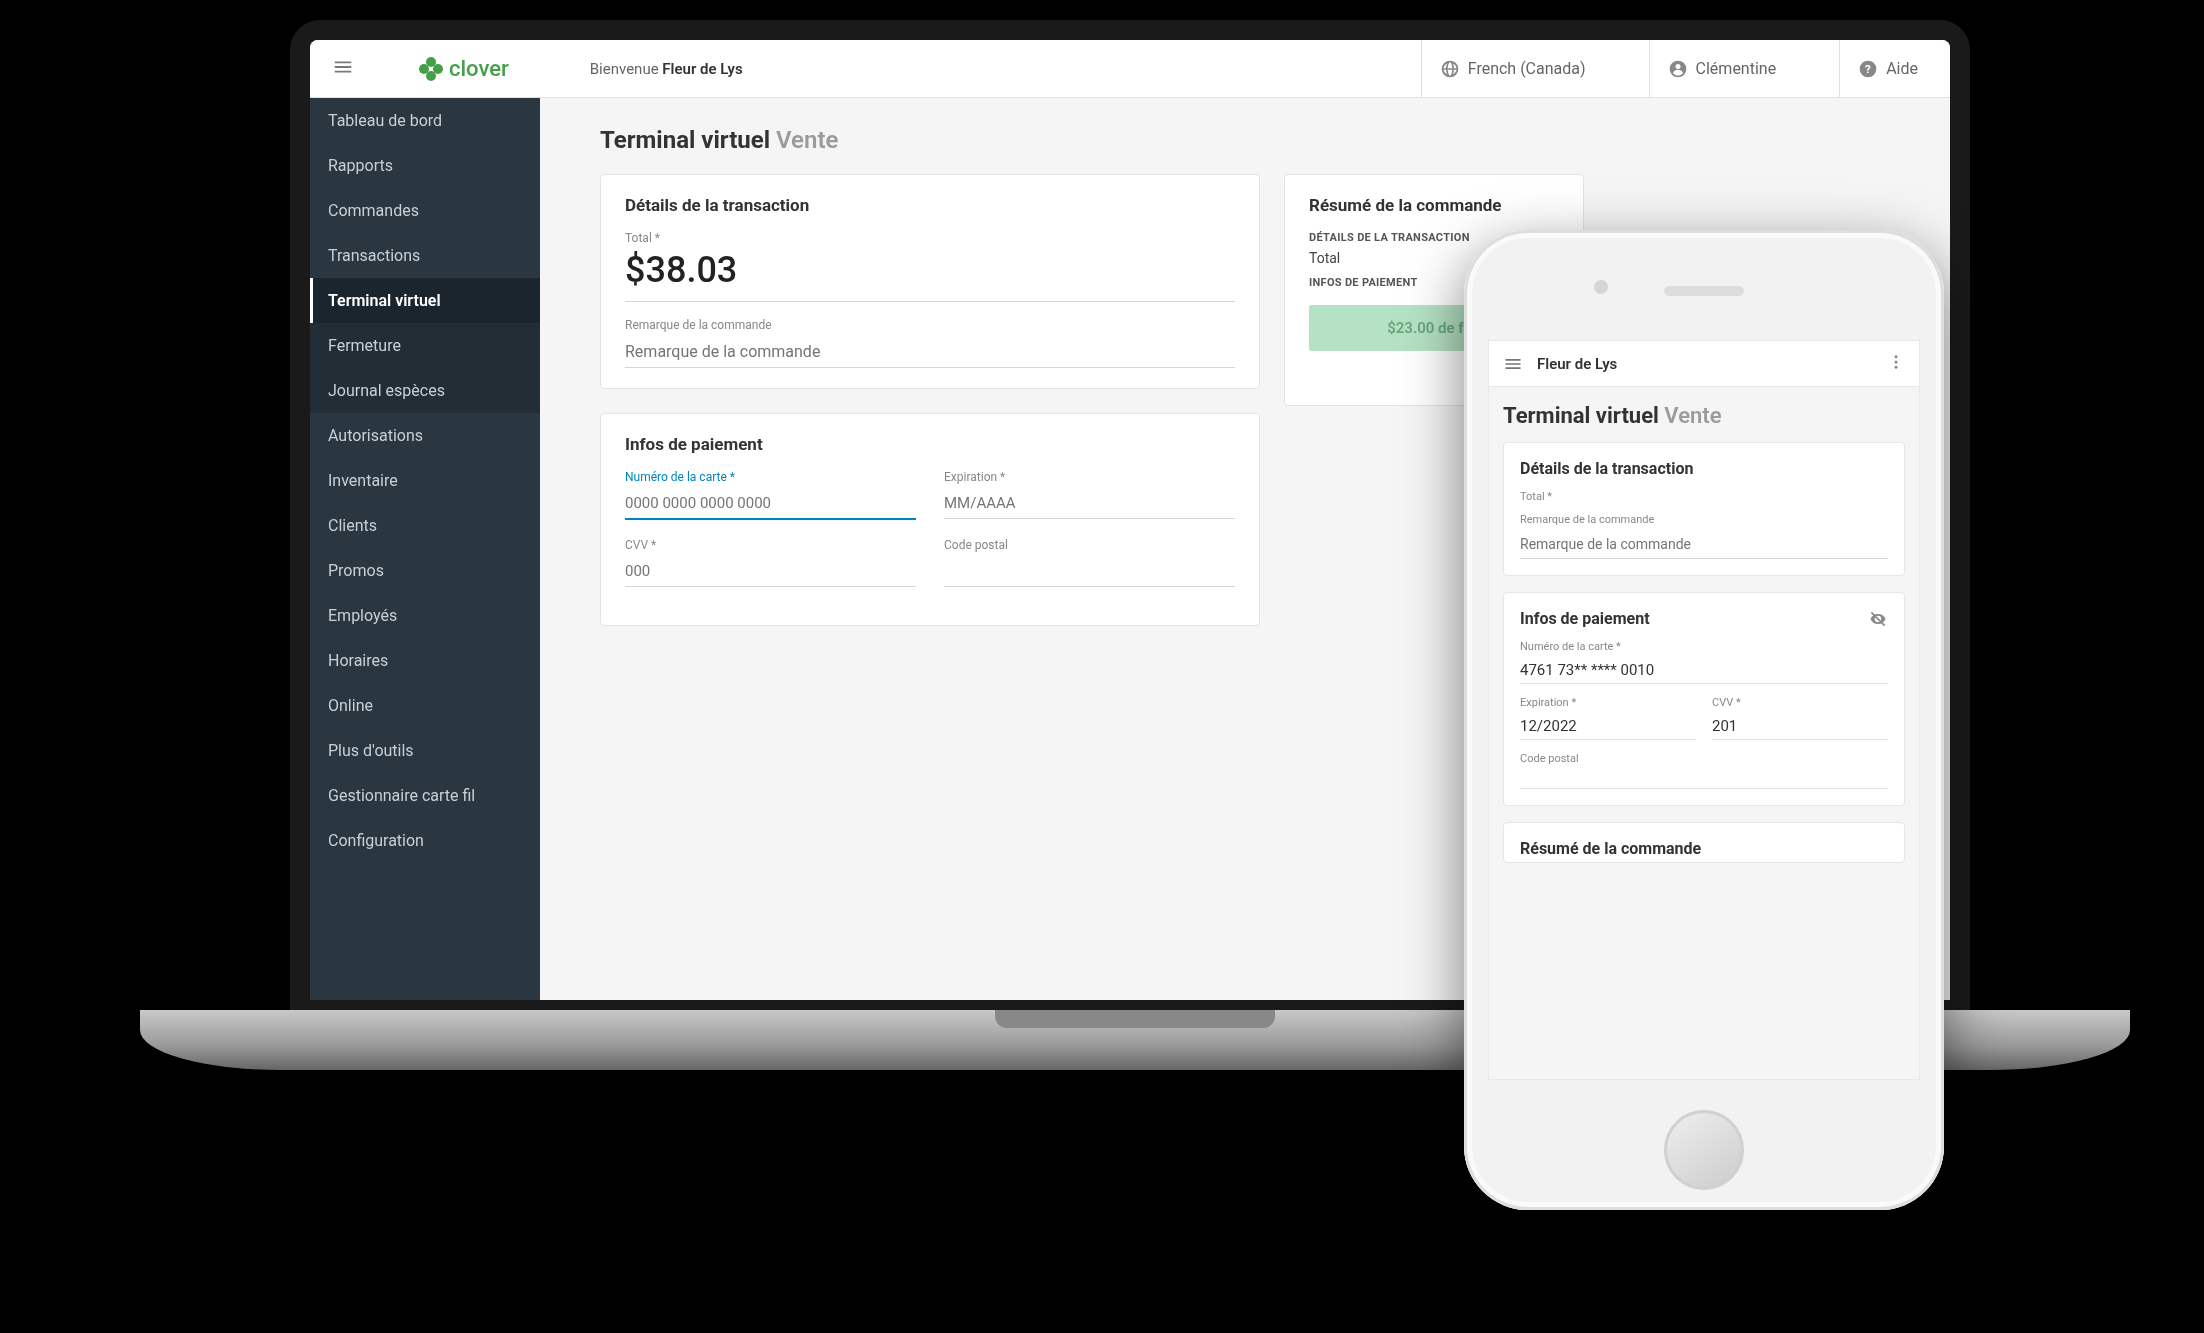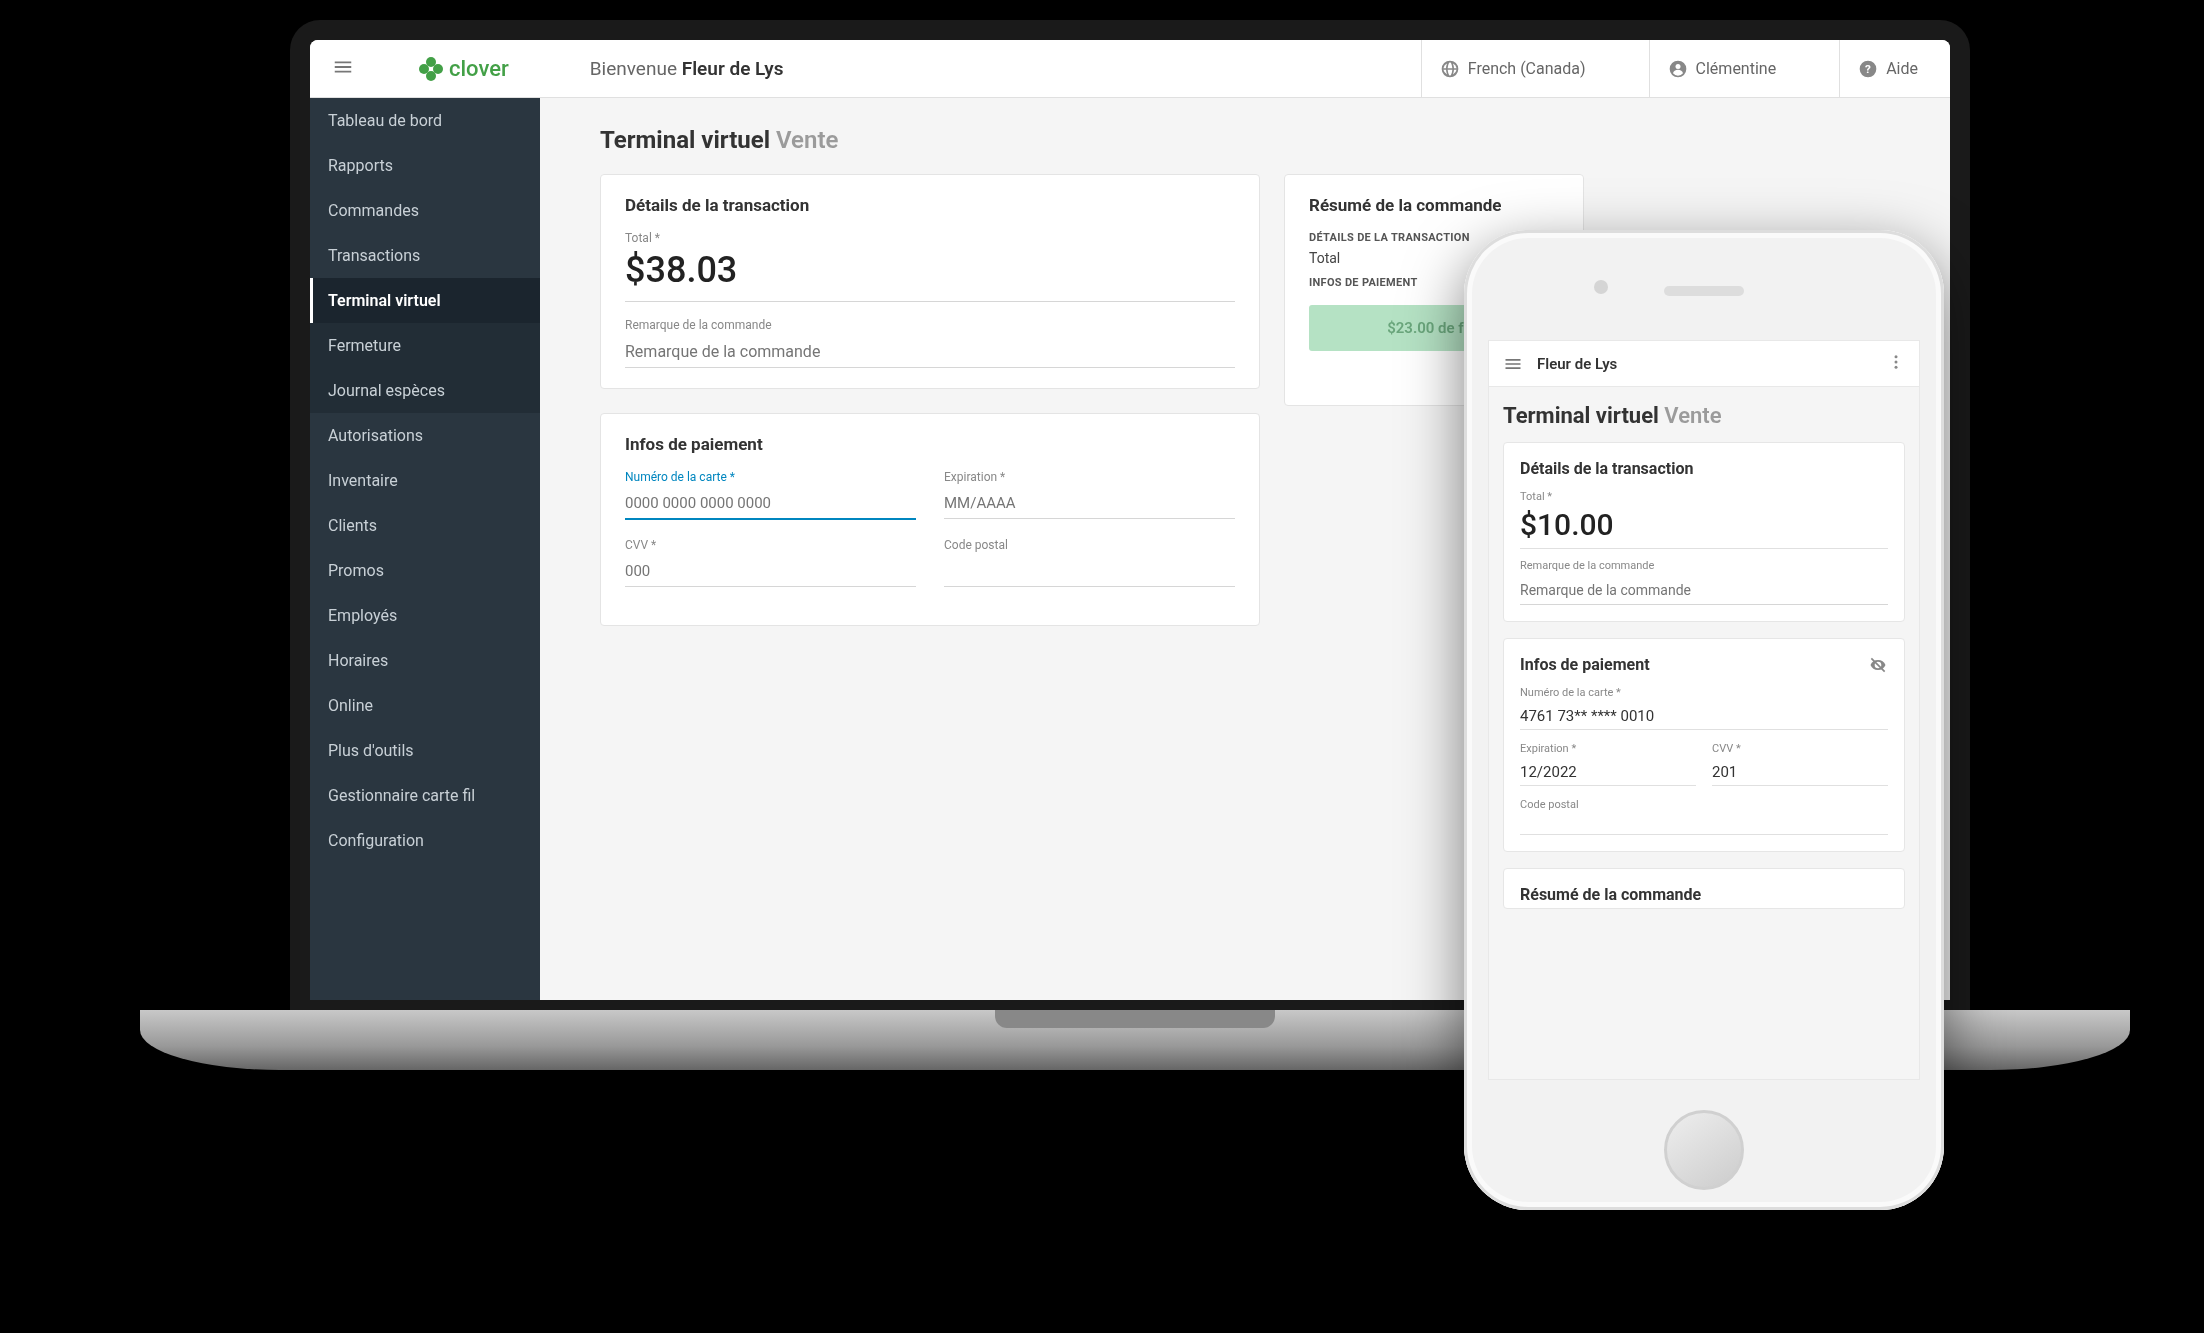--- a/index.html
+++ b/index.html
@@ -56,21 +56,21 @@
 }
 .menu-btn { padding: 8px; margin-right: 12px; cursor: pointer; color: #666; }
 .logo { display: flex; align-items: center; gap: 6px; margin-right: 36px; }
 .logo-mark { width: 24px; height: 24px; position: relative; }
 .logo-petal { position: absolute; width: 10px; height: 10px; border-radius: 50%; background: #43a047; }
 .logo-petal:nth-child(1){ top:0; left:7px; }
 .logo-petal:nth-child(2){ bottom:0; left:7px; }
 .logo-petal:nth-child(3){ left:0; top:7px; }
 .logo-petal:nth-child(4){ right:0; top:7px; }
 .logo-text { font-size: 22px; font-weight: 500; color: #43a047; }
-.welcome { font-size: 19px; color: #666; text-align: right; }
+.welcome { font-size: 15px; color: #666; text-align: right; }
 .welcome strong { color: #333; font-weight: 600; }
 .spacer { flex: 1; }
 .hdr-item { display: flex; align-items: center; gap: 8px; padding: 0 18px; color: #666; font-size: 16px; border-left: 1px solid #e0e0e0; height: 58px; cursor: pointer; }
 .hdr-icon { width: 20px; height: 20px; fill: #888; }
 
 
 .app-body { display: flex; height: calc(100% - 58px); }
 
 
 .sidebar { width: 230px; background: #2a3640; color: #c8d0d6; flex-shrink: 0; overflow-y: auto; }
@@ -323,21 +323,20 @@
     </div>
     <div class="phone-body">
       <div class="phone-page-title">
         <span>Terminal virtuel</span>
         <span class="muted">Vente</span>
       </div>
 
       <div class="p-card">
         <div class="p-card-title">Détails de la transaction</div>
         <span class="p-label req">Total</span>
-        <div class="p-total" style="border-bottom:1px solid #e0e0e0;padding-bottom:6px;">$10.00</div>
         <span class="p-label" style="margin-top:10px;">Remarque de la commande</span>
         <input class="note-input" style="font-size: 14px;" placeholder="Remarque de la commande">
       </div>
 
       <div class="p-card">
         <div class="p-card-title">
           <span>Infos de paiement</span>
           <span class="eye-icon">
             <svg width="20" height="20" viewBox="0 0 24 24">
                 <path fill="#888" d="M12 6a9.8 9.8 0 0 0-9 6 9.8 9.8 0 0 0 9 6 9.8 9.8 0 0 0 9-6 9.8 9.8 0 0 0-9-6zm0 10a4 4 0 1 1 0-8 4 4 0 0 1 0 8z"></path>

